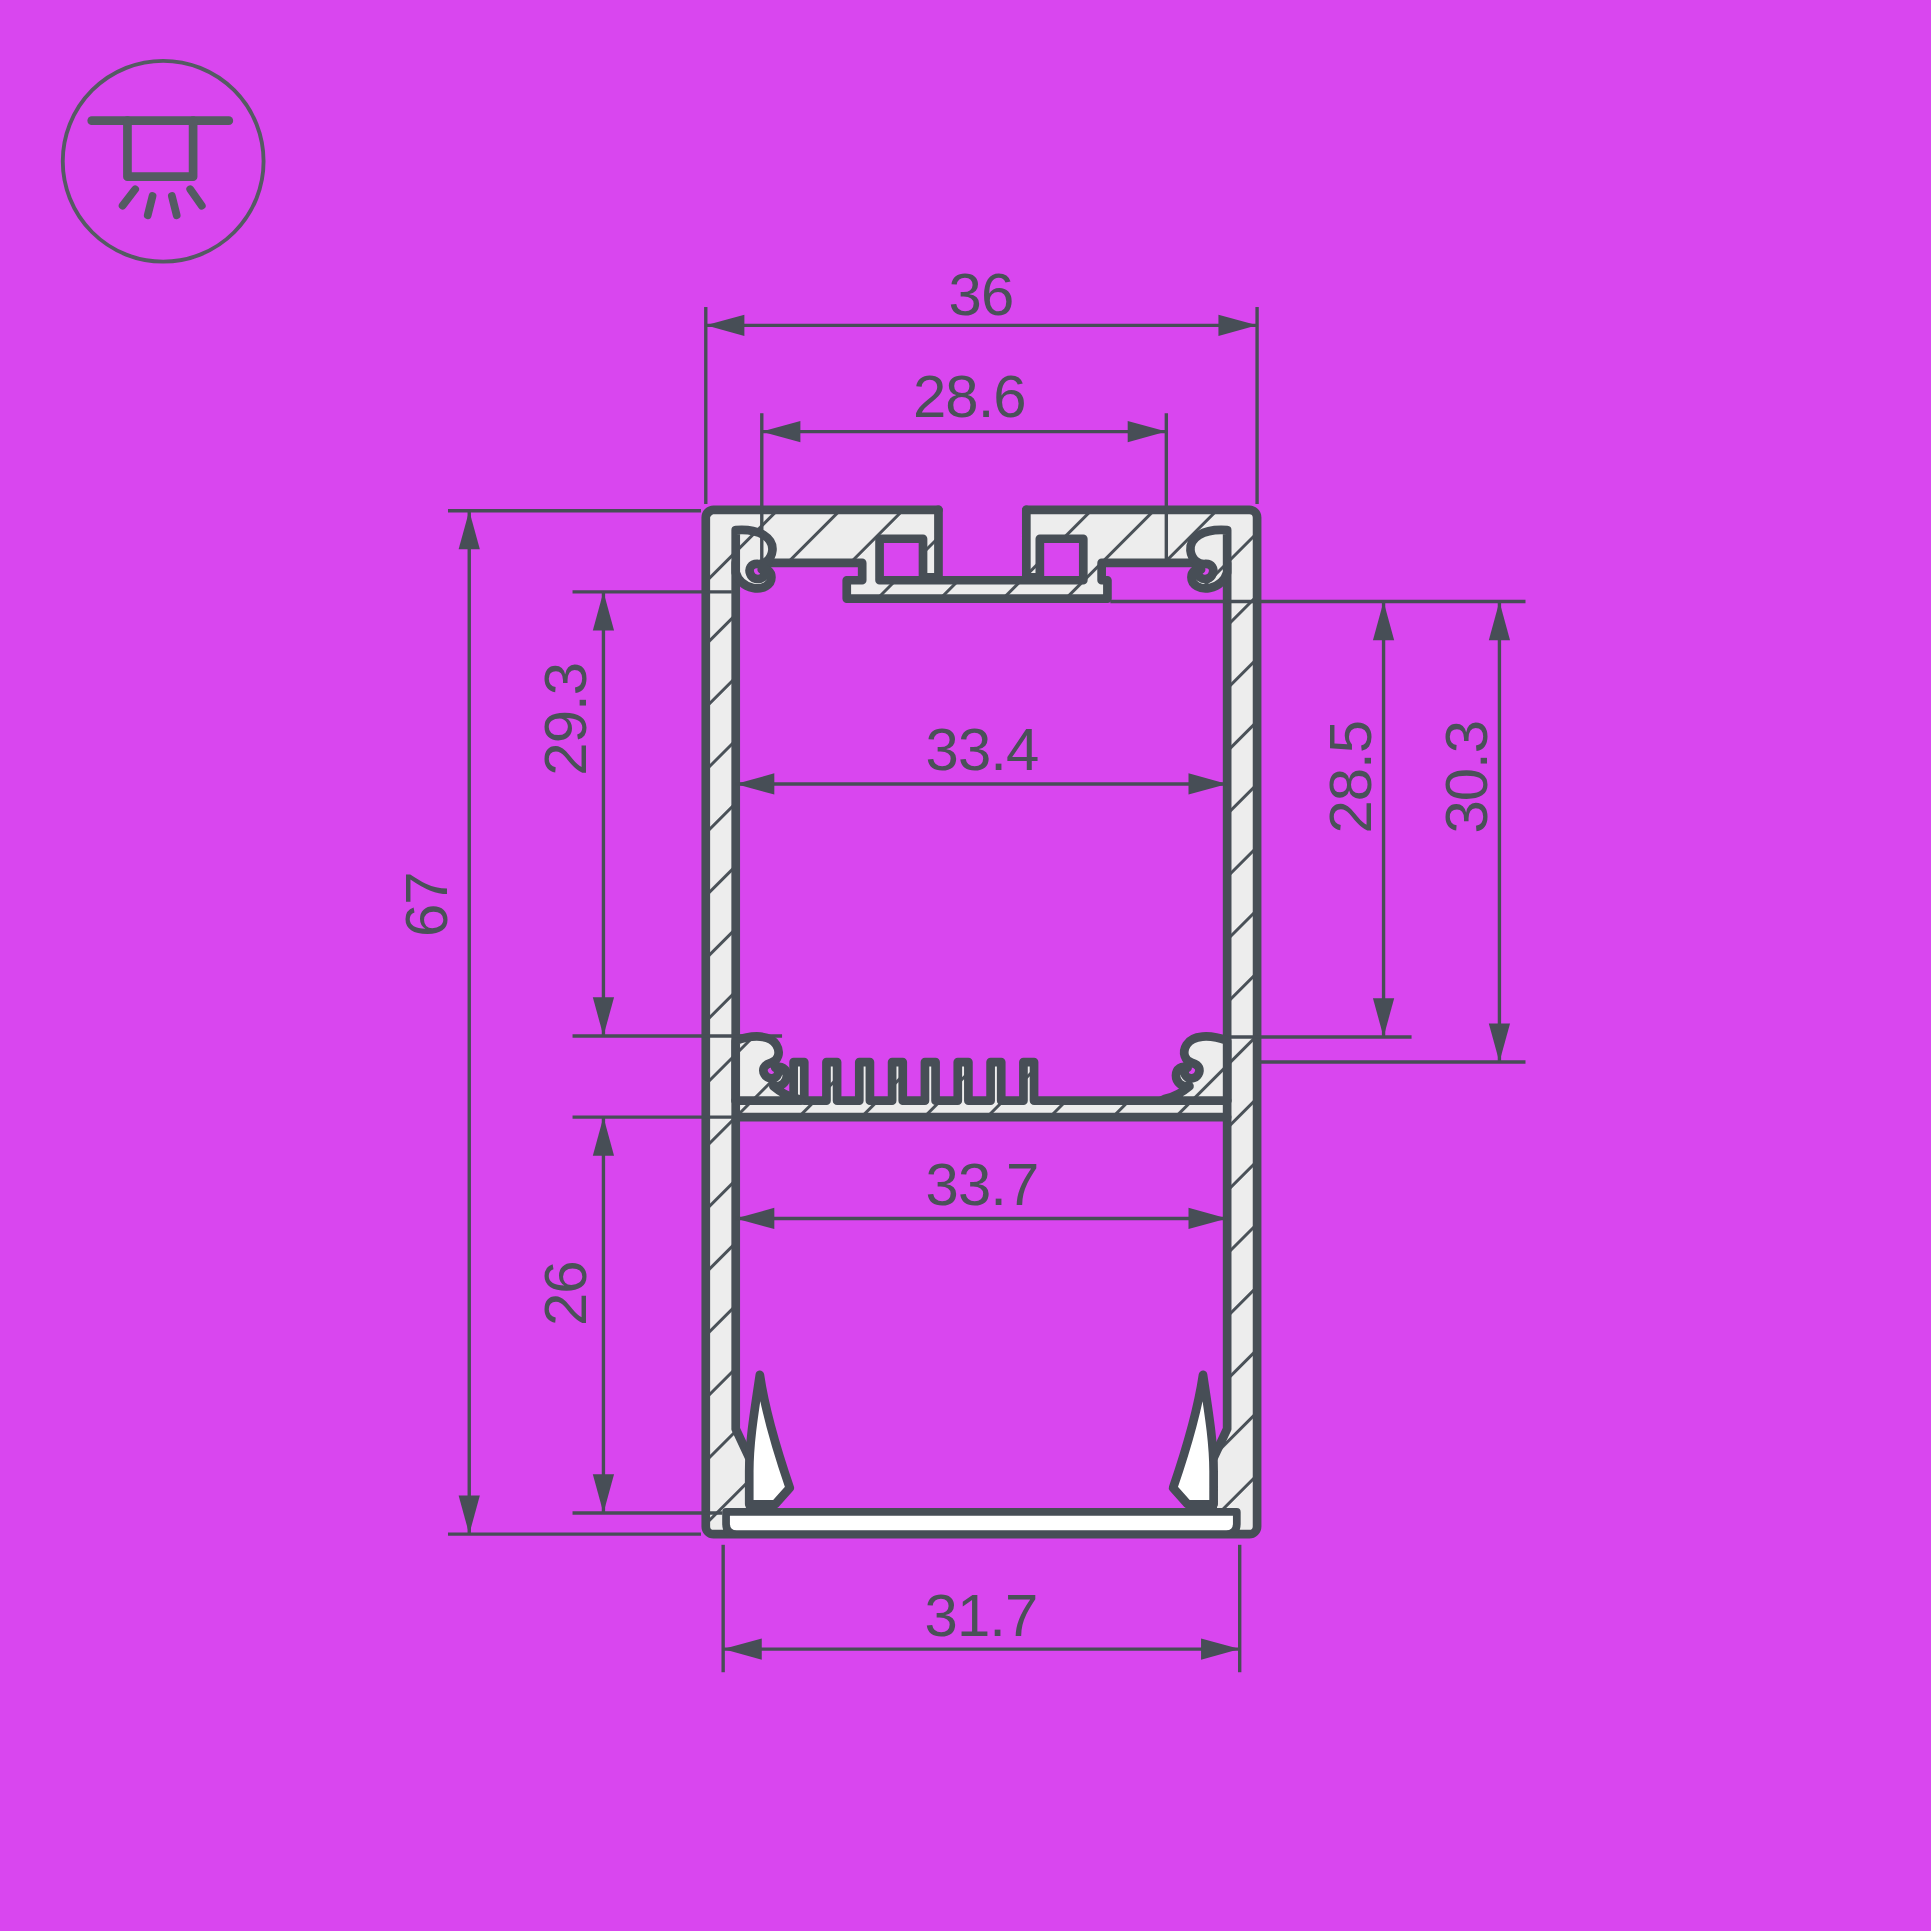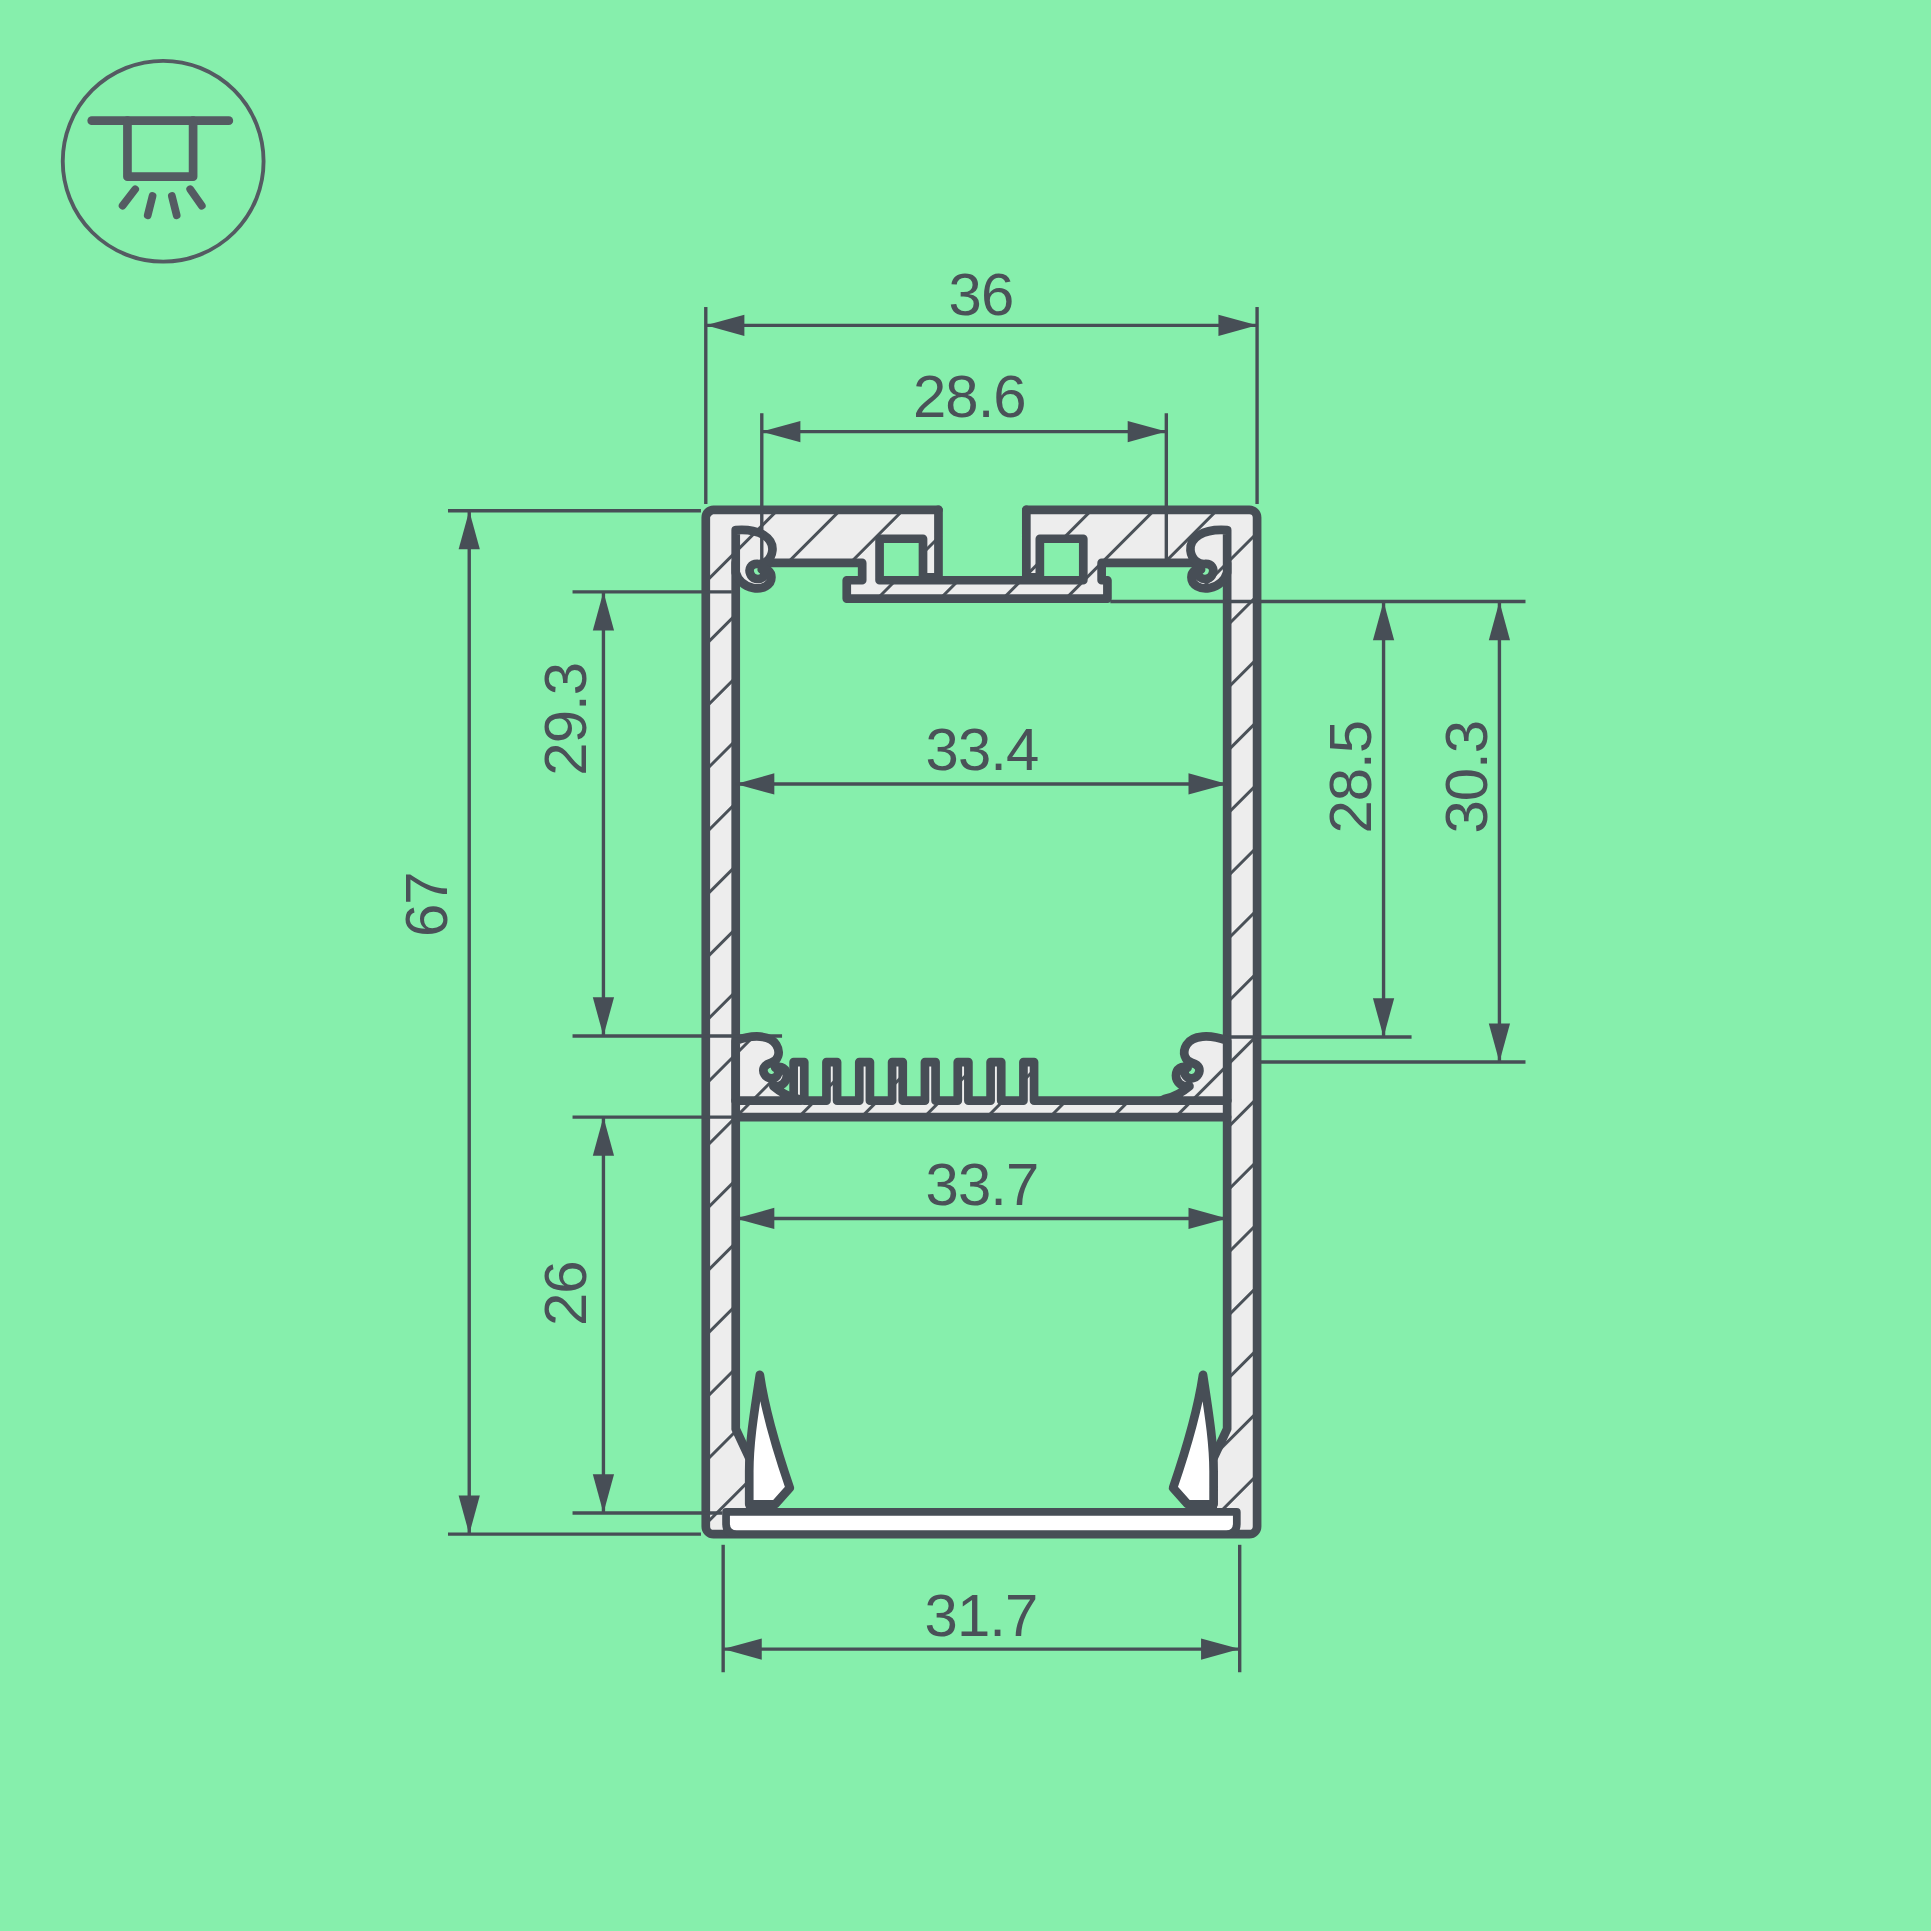--- a/index.html
+++ b/index.html
@@ -1,16 +1,16 @@
 <!DOCTYPE html>
 <html><head>
 <meta charset="utf-8">
 <style>
   html,body{margin:0;padding:0;background:#ffffff;}
-  .stage{width:1931px;height:1931px;position:relative;background:#86efac;
+  .stage{width:1931px;height:1931px;position:relative;background:#d946ef;
          font-family:"Liberation Sans", sans-serif;}
   svg{display:block;}
   text{font-family:"Liberation Sans", sans-serif;font-size:62px;fill:#4a5158;letter-spacing:-1px;}
 </style>
 </head>
 <body>
 
 <div class="stage">
 <svg width="1931" height="1931" viewBox="0 0 2000 2000">
   <defs>

